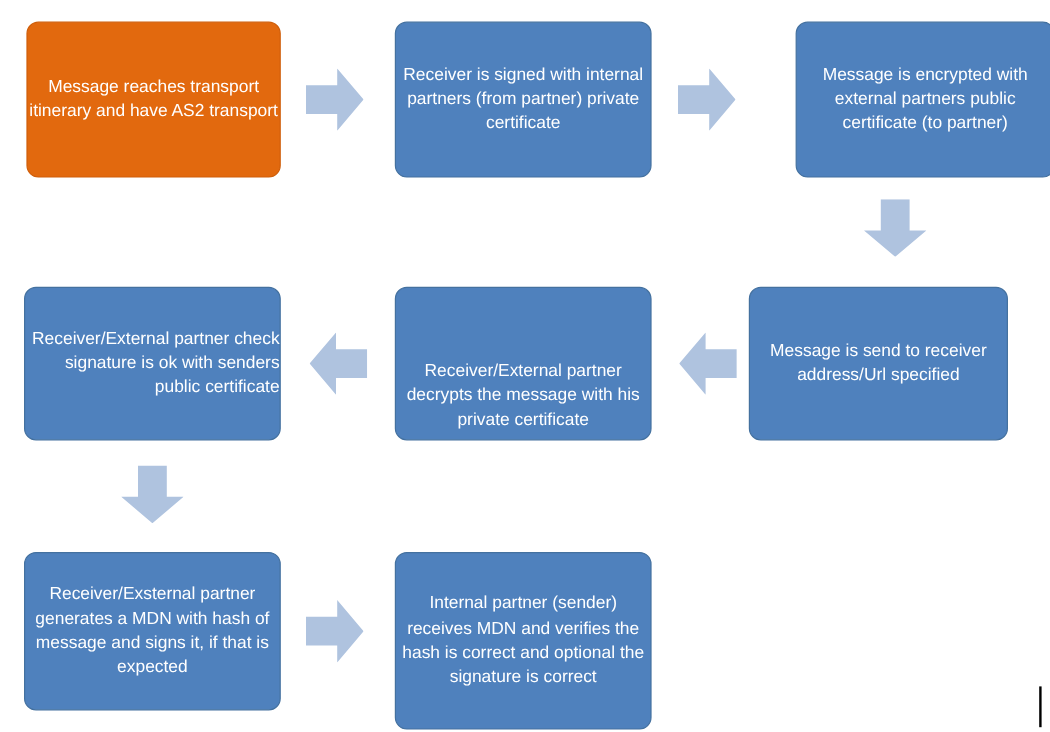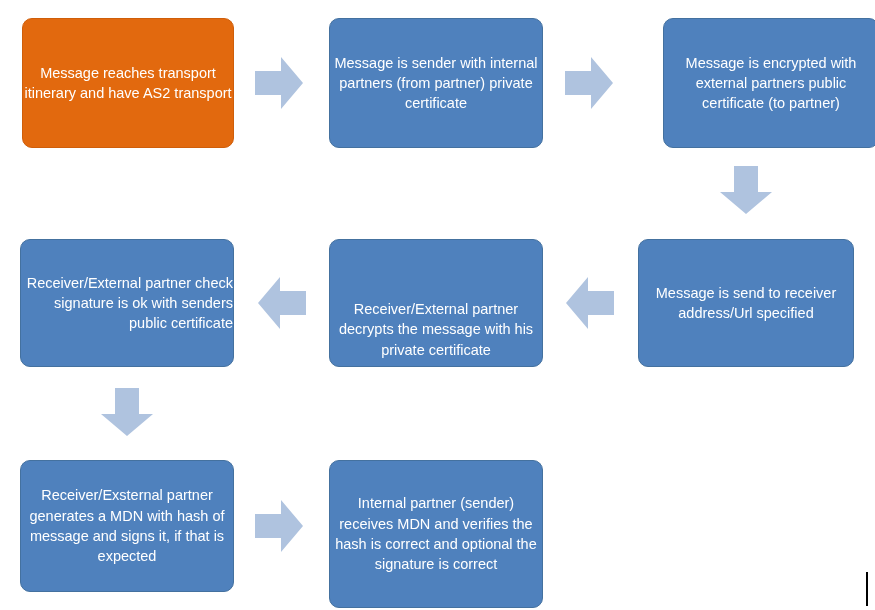--- a/index.html
+++ b/index.html
@@ -41,36 +41,36 @@
 
   <div class="box start" style="left:22px; top:18px; width:212px; height:130px;">
     <span>Message reaches transport itinerary and have AS2 transport</span>
   </div>
 
   <svg class="arrow" style="left:255px; top:57px;" width="48" height="52">
     <polygon points="0,14 26,14 26,0 48,26 26,52 26,38 0,38" fill="#AFC3DF"></polygon>
   </svg>
 
   <div class="box process" style="left:329px; top:18px; width:214px; height:130px;">
-    <span>Message is sender with internal partners (from partner) private certificate</span>
+    <span>Receiver is signed with internal partners (from partner) private certificate</span>
   </div>
 
   <svg class="arrow" style="left:565px; top:57px;" width="48" height="52">
     <polygon points="0,14 26,14 26,0 48,26 26,52 26,38 0,38" fill="#AFC3DF"></polygon>
   </svg>
 
   <div class="box process" style="left:638px; top:18px; width:216px; height:130px;margin-left:25px;">
     <span>Message is encrypted with external partners public certificate (to partner)</span>
   </div>
 
   <svg class="arrow" style="left:720px; top:166px;" width="52" height="48">
     <polygon points="14,0 38,0 38,26 52,26 26,48 0,26 14,26" fill="#AFC3DF"></polygon>
   </svg>
 
-  <div class="box process" style="left:638px; top:239px; width:216px; height:128px;">
+  <div class="box process" style="left:624px; top:239px; width:216px; height:128px;">
     <span>Message is send to receiver address/Url specified</span>
   </div>
 
   <svg class="arrow" style="left:566px; top:277px;" width="48" height="52">
     <polygon points="48,14 22,14 22,0 0,26 22,52 22,38 48,38" fill="#AFC3DF"></polygon>
   </svg>
 
   <div class="box process" style="left:329px; top:239px; width:214px; height:128px;align-items:flex-end;">
     <span>Receiver/External partner decrypts the message with his private certificate</span>
   </div>

